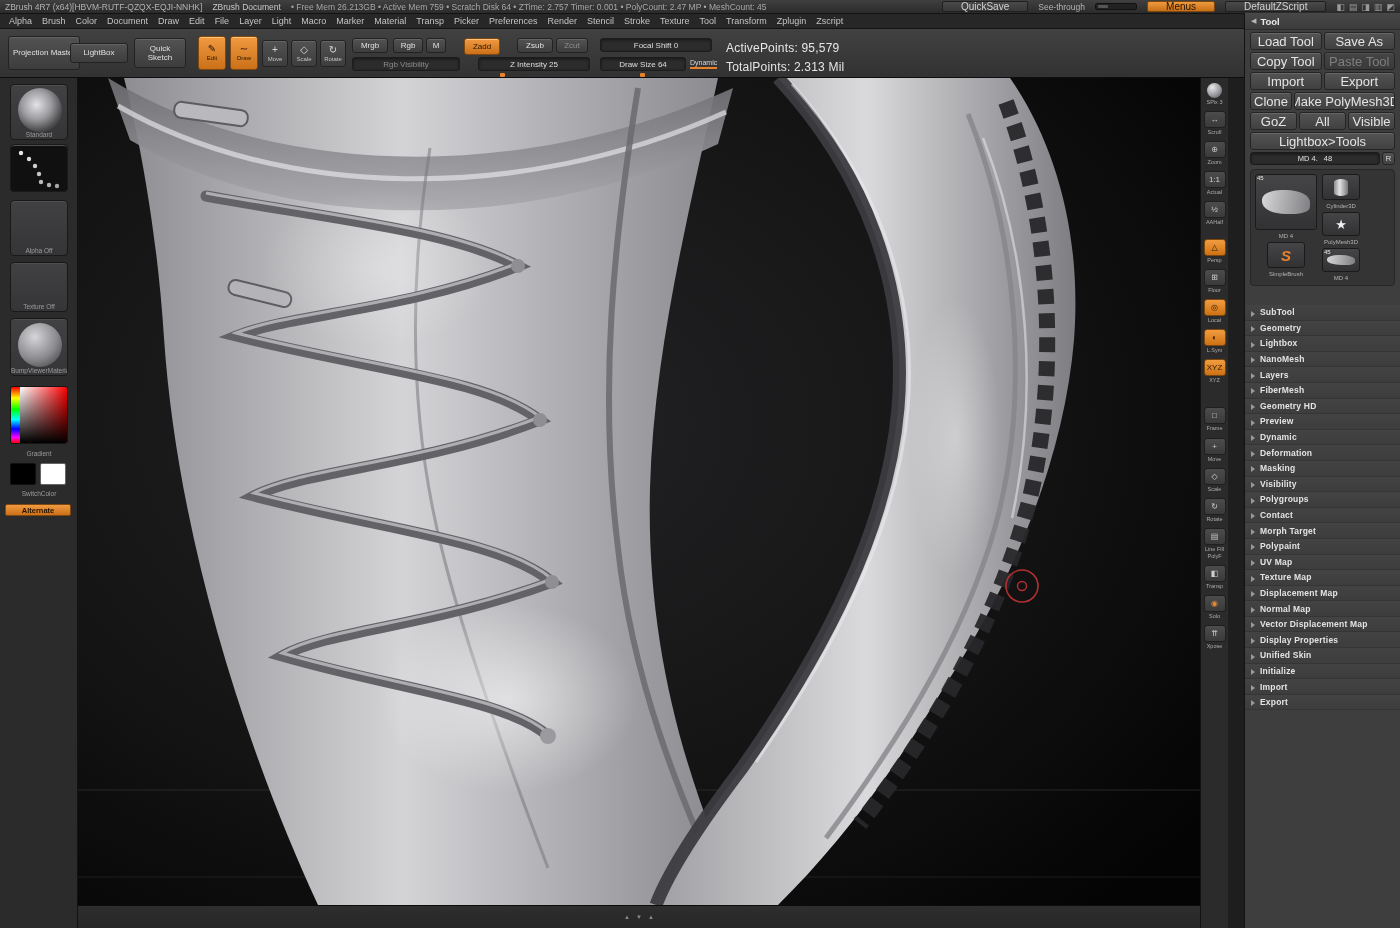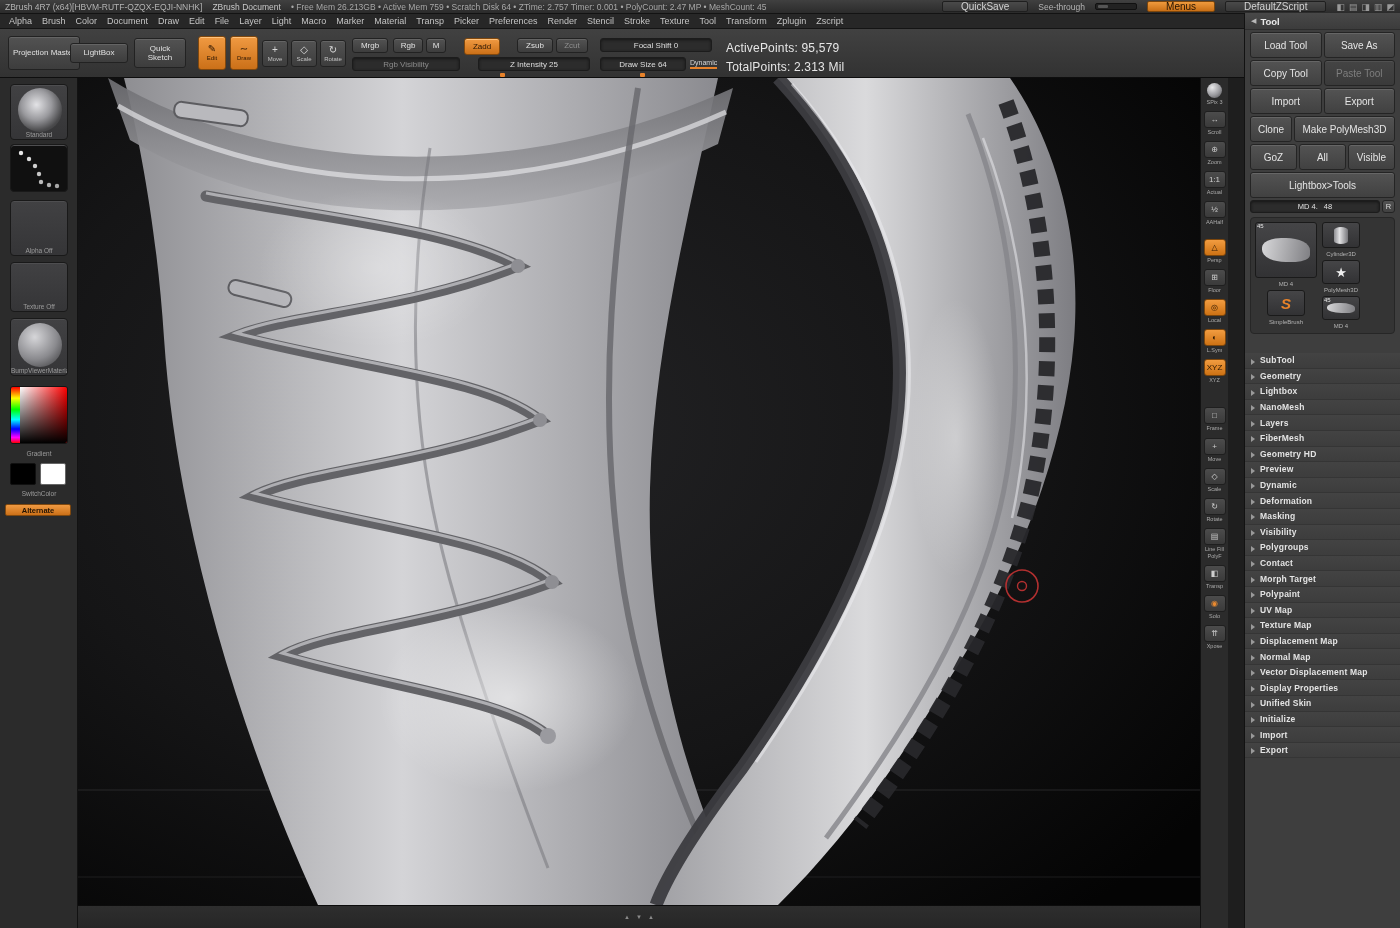--- a/index.html
+++ b/index.html
@@ -90,22 +90,22 @@
   .rs-sphere{width:15px;height:15px;margin:1px auto;border-radius:50%;
     background:radial-gradient(circle at 35% 30%,#e8e8ea,#9a9a9e 55%,#48484a)}
 
   
   .rightpanel{left:1244px;top:13px;width:156px;height:915px;background:#3e3e3e;border-left:1px solid #121212}
   .rp-header{height:17px;display:flex;align-items:center;gap:4px;padding:0 6px;
     background:linear-gradient(#484848,#3c3c3c);border-bottom:1px solid #2c2c2c}
   .rp-header .chev{font-size:7px;color:#b8b8b8}
   .rp-header .ttl{font-size:9.5px;font-weight:bold;color:#e8e8e8}
   .rp-row{display:flex;gap:2px;margin:2px 5px 0 5px}
-  .rp-btn{height:26px;background:linear-gradient(#535353,#414141);border:1px solid #242424;border-radius:3px;
-    box-shadow:inset 0 1px 0 #666;color:#e4e4e4;font-size:10px;display:flex;align-items:center;
+  .rp-btn{height:18px;background:linear-gradient(#535353,#414141);border:1px solid #242424;border-radius:3px;
+    box-shadow:inset 0 1px 0 #666;color:#e4e4e4;font-size:13px;display:flex;align-items:center;
     justify-content:center;flex:1;white-space:nowrap;overflow:hidden}
   .rp-btn.disabled{color:#7e7e7e;background:linear-gradient(#444,#3a3a3a);box-shadow:inset 0 1px 0 #515151}
   .rp-slider{height:13px;background:#2c2c2c;border:1px solid #1c1c1c;border-radius:3px;
     box-shadow:inset 0 1px 3px #151515;color:#e0e0e0;font-size:7.5px;display:flex;align-items:center;
     justify-content:center;gap:6px;flex:1}
   .rp-r{width:13px;height:13px;background:linear-gradient(#535353,#414141);border:1px solid #242424;
     border-radius:3px;color:#ddd;font-size:7.5px;display:flex;align-items:center;justify-content:center}
   .thumbbox{margin:4px 5px;background:#343434;border:1px solid #262626;border-radius:4px;padding:4px;
     display:flex;gap:5px}
   .tb-col{display:flex;flex-direction:column;gap:3px;align-items:center}

